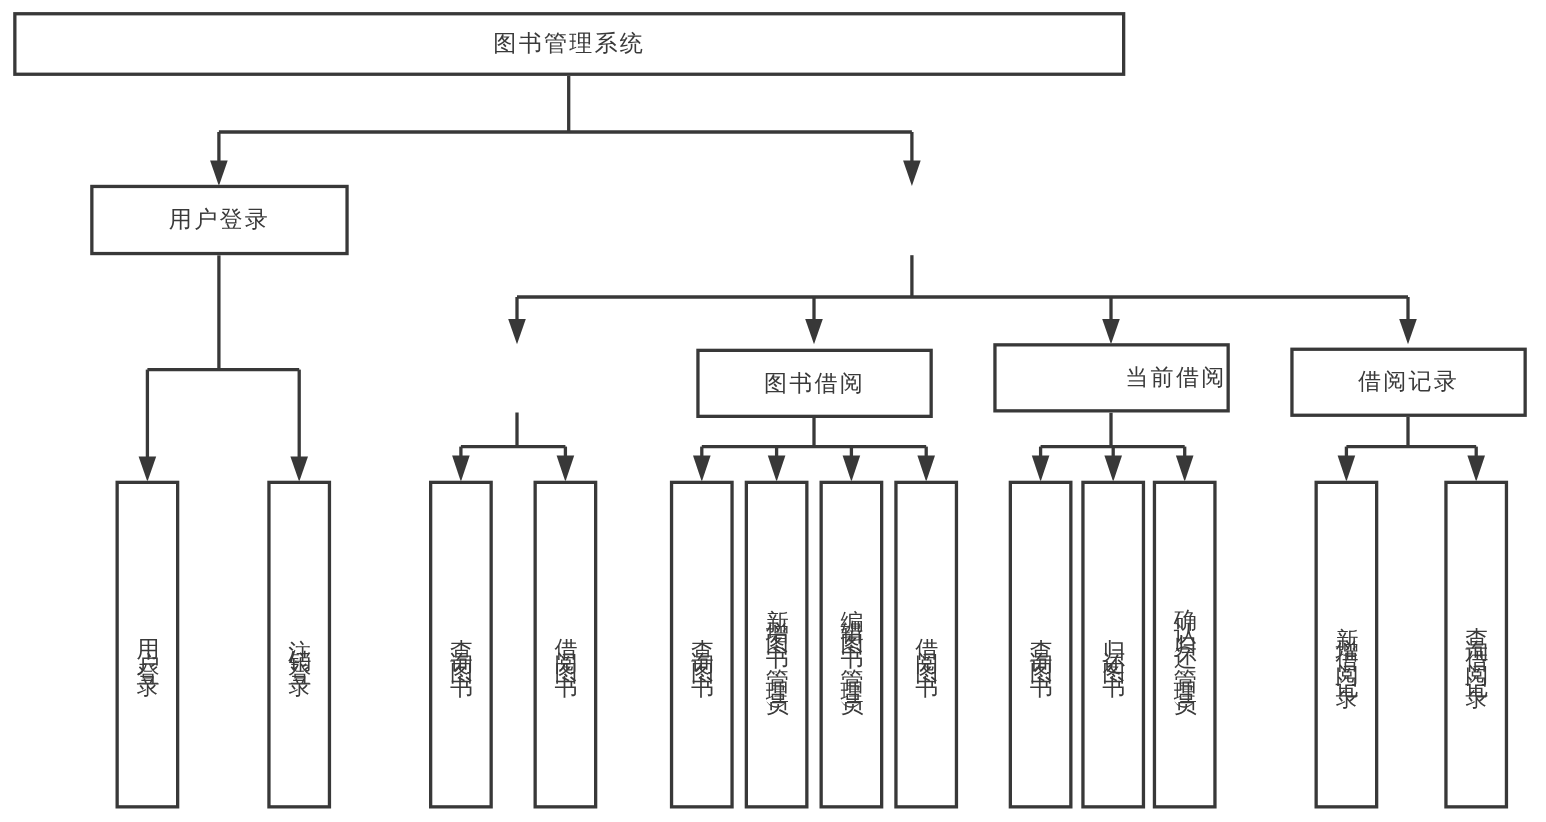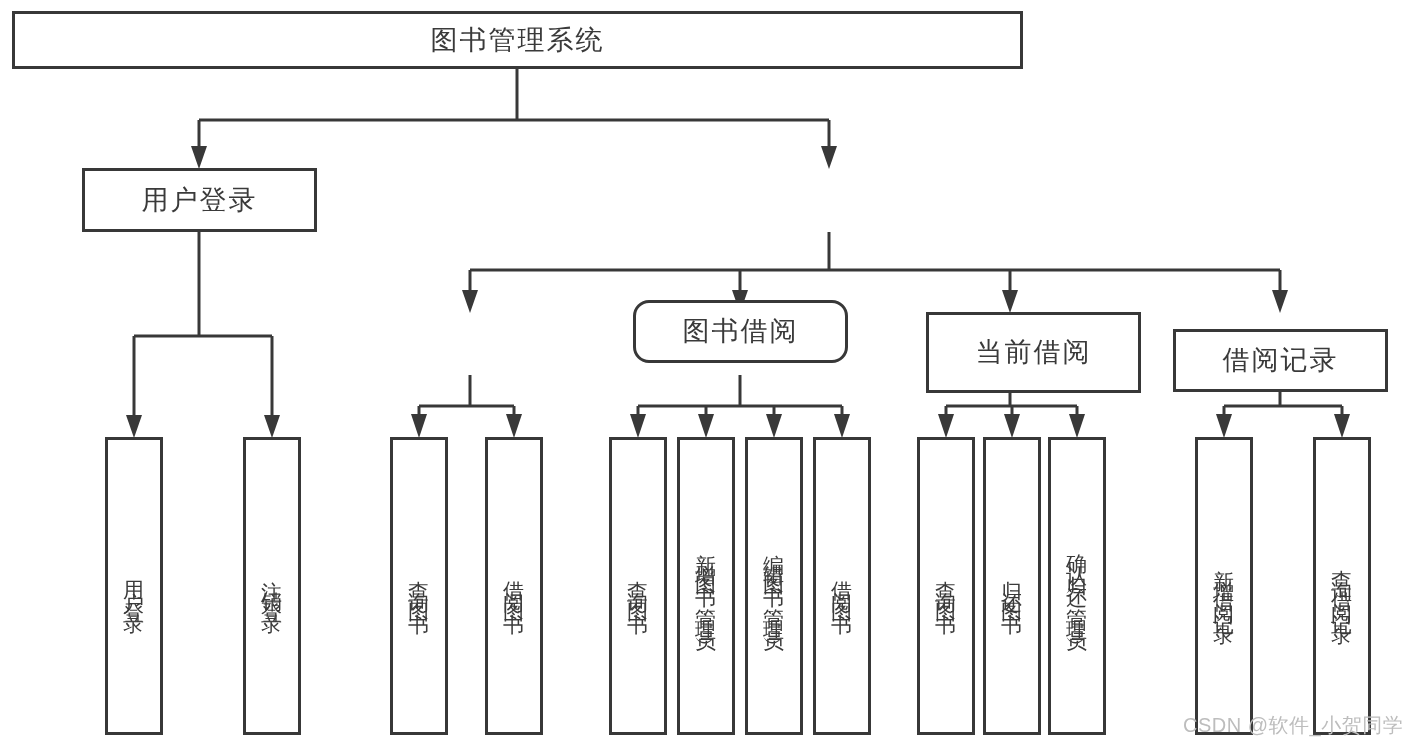--- a/index.html
+++ b/index.html
@@ -34,21 +34,21 @@
     position: absolute;
     background: #fff;
     border: 3px solid var(--line, #383838);
     display: flex;
     align-items: center;
     justify-content: center;
     z-index: 1;
     color: var(--text, #3a3a3a);
   }
   .node .hlabel {
-    font-size: 27px;
+    font-size: 21px;
     letter-spacing: 2px;
     white-space: nowrap;
     line-height: 1.2;
   }
   .node .vtext {
     writing-mode: vertical-rl;
     font-size: 21px;
     letter-spacing: 11px;
     line-height: 1.2;
     white-space: nowrap;
@@ -145,27 +145,27 @@
   </svg>
 
   <div class="node" style="left:12px; top:11px; width:1011px; height:58px;">
     <span class="hlabel">图书管理系统</span>
   </div>
 
   <div class="node" style="left:82px; top:168px; width:235px; height:64px;">
     <span class="hlabel">用户登录</span>
   </div>
 
-  <div class="node" style="left:633px; top:300px; width:215px; height:63px;border-radius:16px;">
+  <div class="node" style="left:633px; top:317px; width:215px; height:63px;">
     <span class="hlabel">图书借阅</span>
   </div>
-  <div class="node" style="left:926px; top:312px; width:215px; height:81px;">
+  <div class="node" style="left:903px; top:312px; width:215px; height:63px;justify-content:flex-end;">
     <span class="hlabel">当前借阅</span>
   </div>
-  <div class="node" style="left:1173px; top:329px; width:215px; height:63px;font-family:Liberation Serif, serif;">
+  <div class="node" style="left:1173px; top:316px; width:215px; height:63px;">
     <span class="hlabel">借阅记录</span>
   </div>
 
   <div class="node" style="left:105px; top:437px; width:58px; height:298px;">
     <span class="vtext">用户登录</span>
   </div>
   <div class="node" style="left:243px; top:437px; width:58px; height:298px;">
     <span class="vtext">注销登录</span>
   </div>
 
@@ -199,15 +199,14 @@
     <span class="vtext">确认归还（管理员）</span>
   </div>
 
   <div class="node" style="left:1195px; top:437px; width:58px; height:298px;">
     <span class="vtext">新增借阅记录</span>
   </div>
   <div class="node" style="left:1313px; top:437px; width:58px; height:298px;">
     <span class="vtext">查询借阅记录</span>
   </div>
 
-  <div class="watermark">CSDN @软件_小贺同学</div>
 
 </div>
 
 </body></html>

